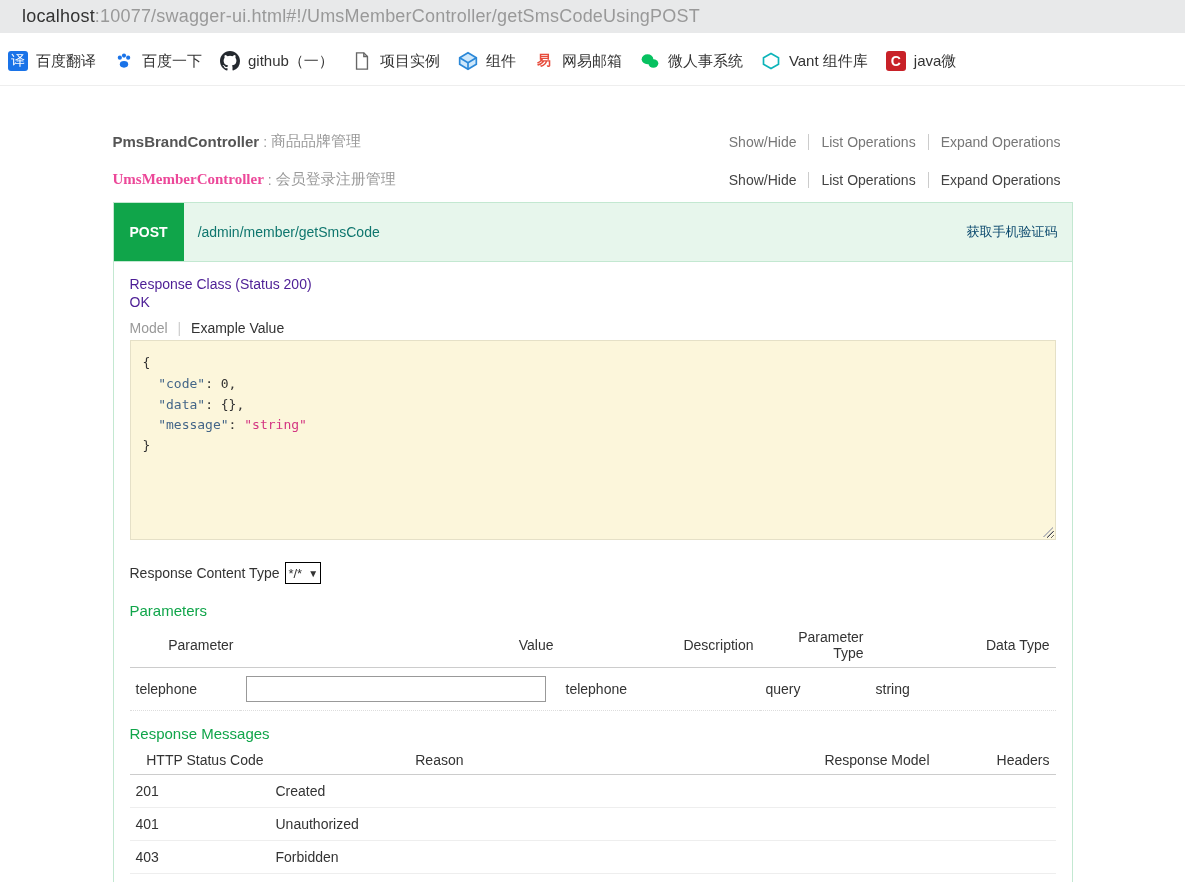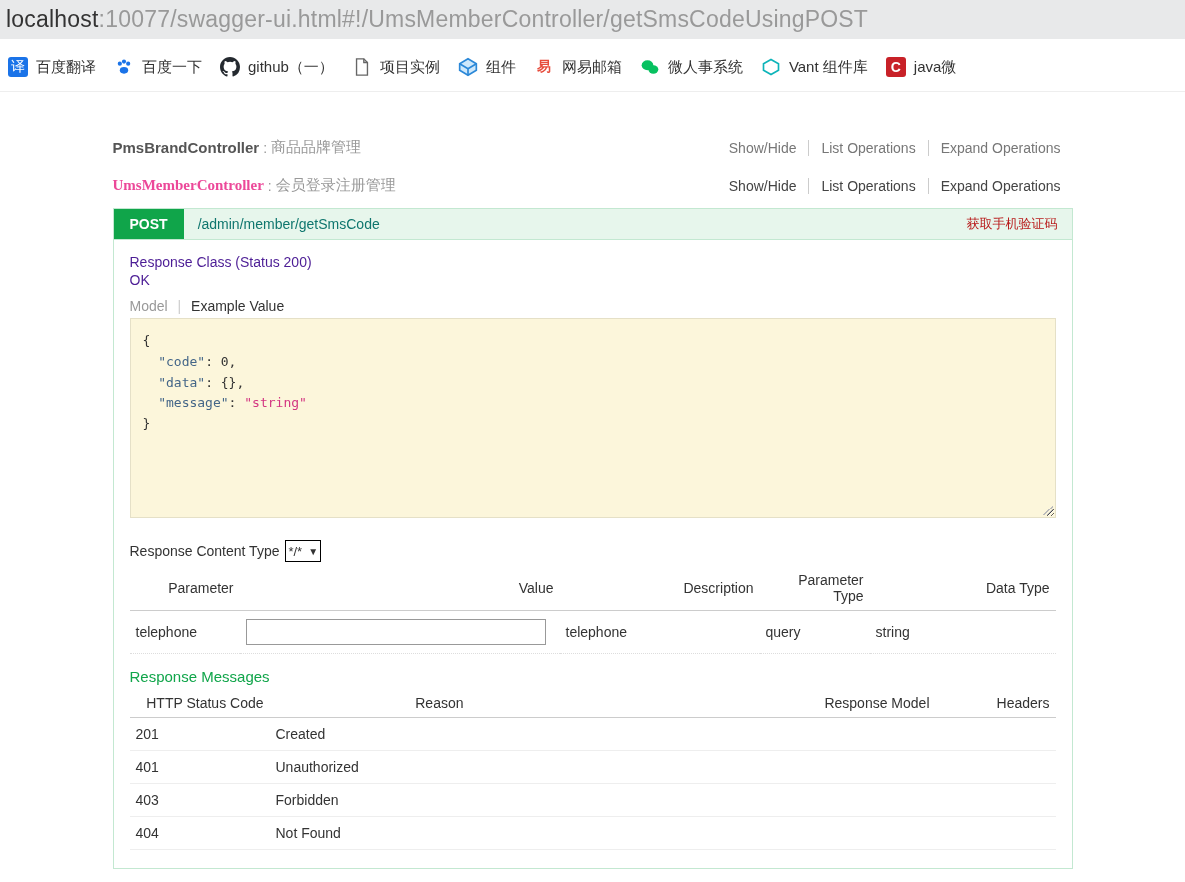--- a/index.html
+++ b/index.html
@@ -1,18 +1,18 @@
 <!DOCTYPE html>
 <html><head>
 <meta charset="utf-8">
 <style>
 * { box-sizing: border-box; margin: 0; padding: 0; }
 body { font-family: "Microsoft YaHei", "Segoe UI", Arial, sans-serif; background: #fff; color: #333; font-size: 14px; }
 
-.url-bar { background: #e8e9ea; padding: 6px 6px; font-size: 23px; color: #333; letter-spacing: .2px; }
+.url-bar { background: #e8e9ea; padding: 6px 22px; font-size: 18px; color: #333; letter-spacing: .2px; }
 .url-host { color: #333; font-weight: 500; }
 .url-path { color: #999; }
 
 .bookmarks { display: flex; align-items: center; gap: 18px; padding: 18px 8px 14px; border-bottom: 1px solid #eee; font-size: 15px; color: #333; white-space: nowrap; overflow: hidden; }
 .bm { display: flex; align-items: center; gap: 8px; cursor: pointer; }
 .bm-icon { width: 20px; height: 20px; display: flex; align-items: center; justify-content: center; font-size: 14px; }
 .bm-blue { background: #1a73e8; color: #fff; border-radius: 3px; }
 .bm-paw { color: #1a73e8; font-size: 18px; }
 .bm-file { color: #666; }
 .bm-red { background: #c82128; color: #fff; border-radius: 3px; font-weight: bold; }
@@ -27,21 +27,21 @@
 .ctrl-desc { color: #999; font-size: 15px; }
 .ctrl-ops { margin-left: auto; display: flex; gap: 0; color: #777; font-size: 14px; }
 .ctrl-op { padding: 0 12px; border-left: 1px solid #ccc; cursor: pointer; }
 .ctrl-op:first-child { border-left: none; }
 .ctrl-active .ctrl-op { color: #444; }
 
 .op-block { margin-top: 6px; }
 .op-header { display: flex; align-items: stretch; background: #e7f6ec; border: 1px solid #c3e8d1; }
 .op-method { background: #10a54a; color: #fff; font-weight: bold; padding: 6px 16px; font-size: 14px; display:flex; align-items:center; }
 .op-path { padding: 6px 14px; color: #0f766e; flex: 0 0 auto; display:flex; align-items:center; }
-.op-summary { margin-left: auto; padding: 6px 14px; color: #b91c1c; font-size: 13px; display:flex; align-items:center; }
+.op-summary { margin-left: auto; padding: 20px 14px; color: #0c4a6e; font-size: 13px; display:flex; align-items:center; }
 
 .op-body { border: 1px solid #c3e8d1; border-top: none; padding: 14px 16px 18px; background: #fff; }
 
 .resp-class { color: #4c1d95; font-size: 14px; margin-bottom: 2px; }
 .resp-ok { color: #4c1d95; margin-bottom: 10px; }
 
 .model-tabs { color: #999; font-size: 14px; margin-bottom: 4px; }
 .model-tabs .sep { padding: 0 6px; color: #ccc; }
 .model-tabs .active { color: #333; }
 
@@ -193,20 +193,21 @@
       </div>
 
       <div class="rct-row">
         <span>Response Content Type</span>
         <span class="rct-select">
           <span>*/*</span>
           <span class="tri">▼</span>
         </span>
       </div>
 
+      <div class="section-h">Parameters</div>
       <table class="ptbl">
         <thead>
             <tr>
           <th style="width:110px;">Parameter</th>
           <th style="width:320px;">Value</th>
           <th style="width:200px;">Description</th>
           <th style="width:110px;">Parameter Type</th>
           <th>Data Type</th>
         </tr>
           </thead>

